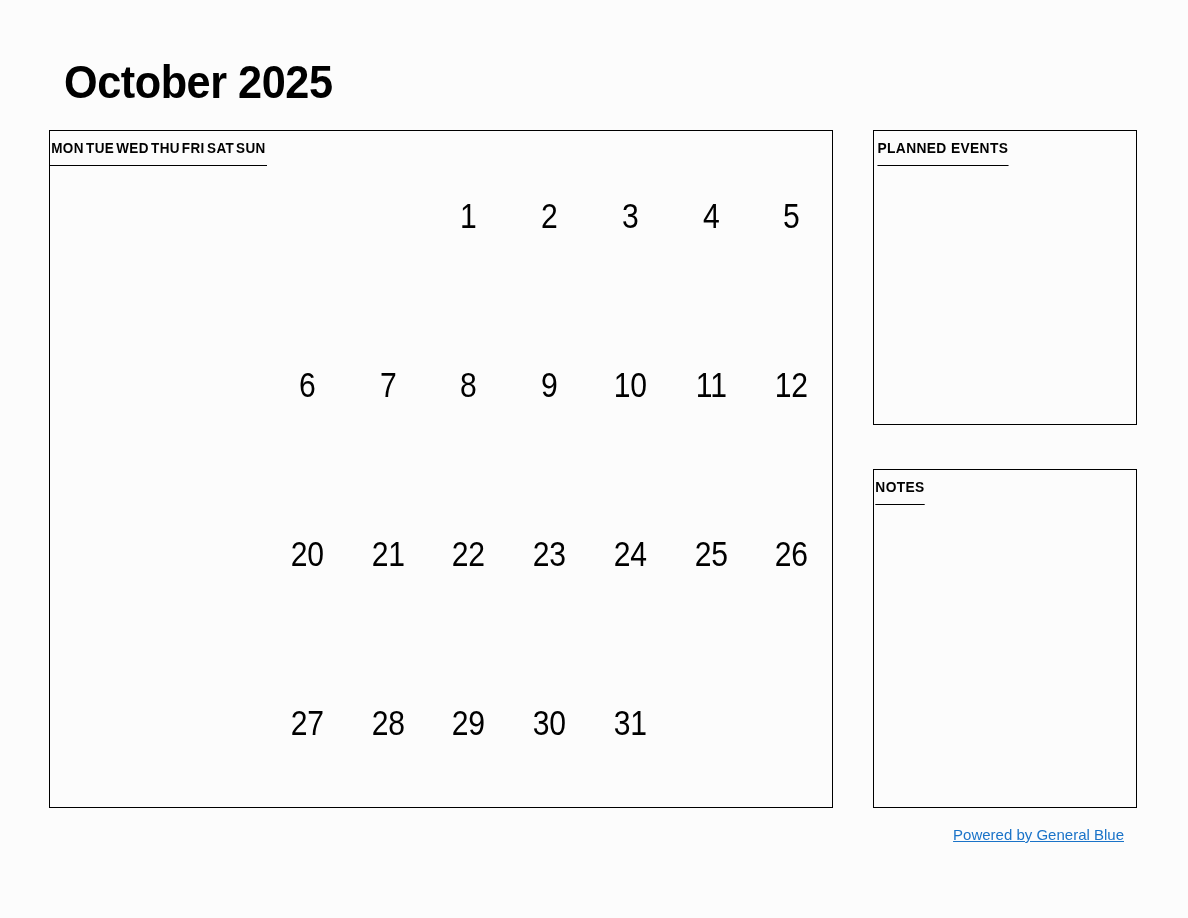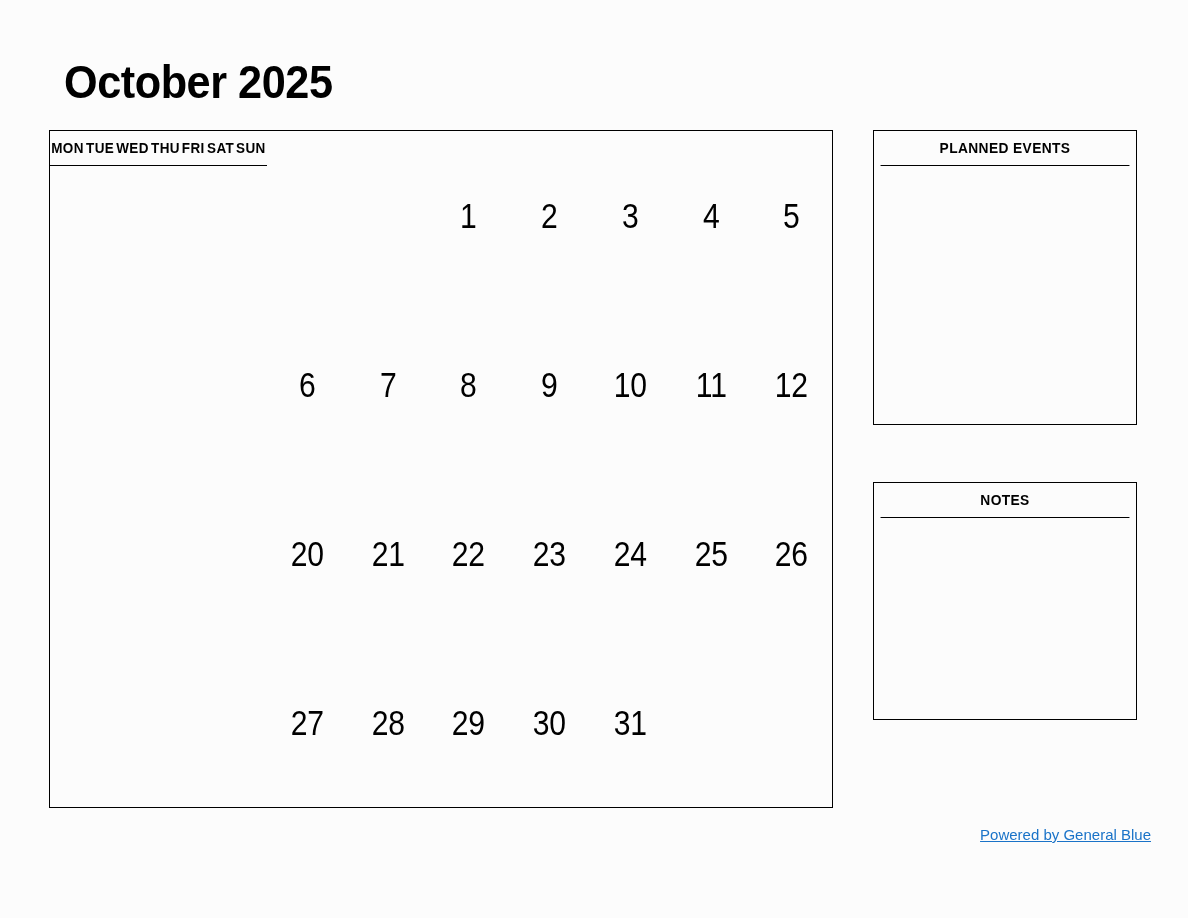--- a/index.html
+++ b/index.html
@@ -90,45 +90,45 @@
   }
 
   
   .side-box {
     position: absolute;
     left: 873px;
     width: 264px;
     border: 1.5px solid #000;
     background: #fcfcfc;
     display: flex;
-    flex-direction: column;
+    flex-direction: row;
   }
 
   #planned-events-box { top: 130px; height: 295px; }
-  #notes-box { top: 482px; height: 238px; }
+  #notes-box { top: 469px; height: 339px; }
 
   .side-box-header {
     height: 35px;
     flex: 0 0 auto;
     border-bottom: 1.5px solid #000;
     display: flex;
     align-items: center;
     justify-content: center;
     font-size: 14.5px;
     font-weight: bold;
     letter-spacing: 0.4px;
     transform: scaleX(0.95);
   }
 
   .side-box-body { flex: 1 1 auto; }
 
   
   #footer-link {
     position: absolute;
-    left: 887px;
+    left: 860px;
     top: 826px;
     width: 264px;
     text-align: right;
     font-size: 15px;
     color: #1a73c8;
     text-decoration: underline;
     white-space: nowrap;
     cursor: pointer;
   }
 </style>

